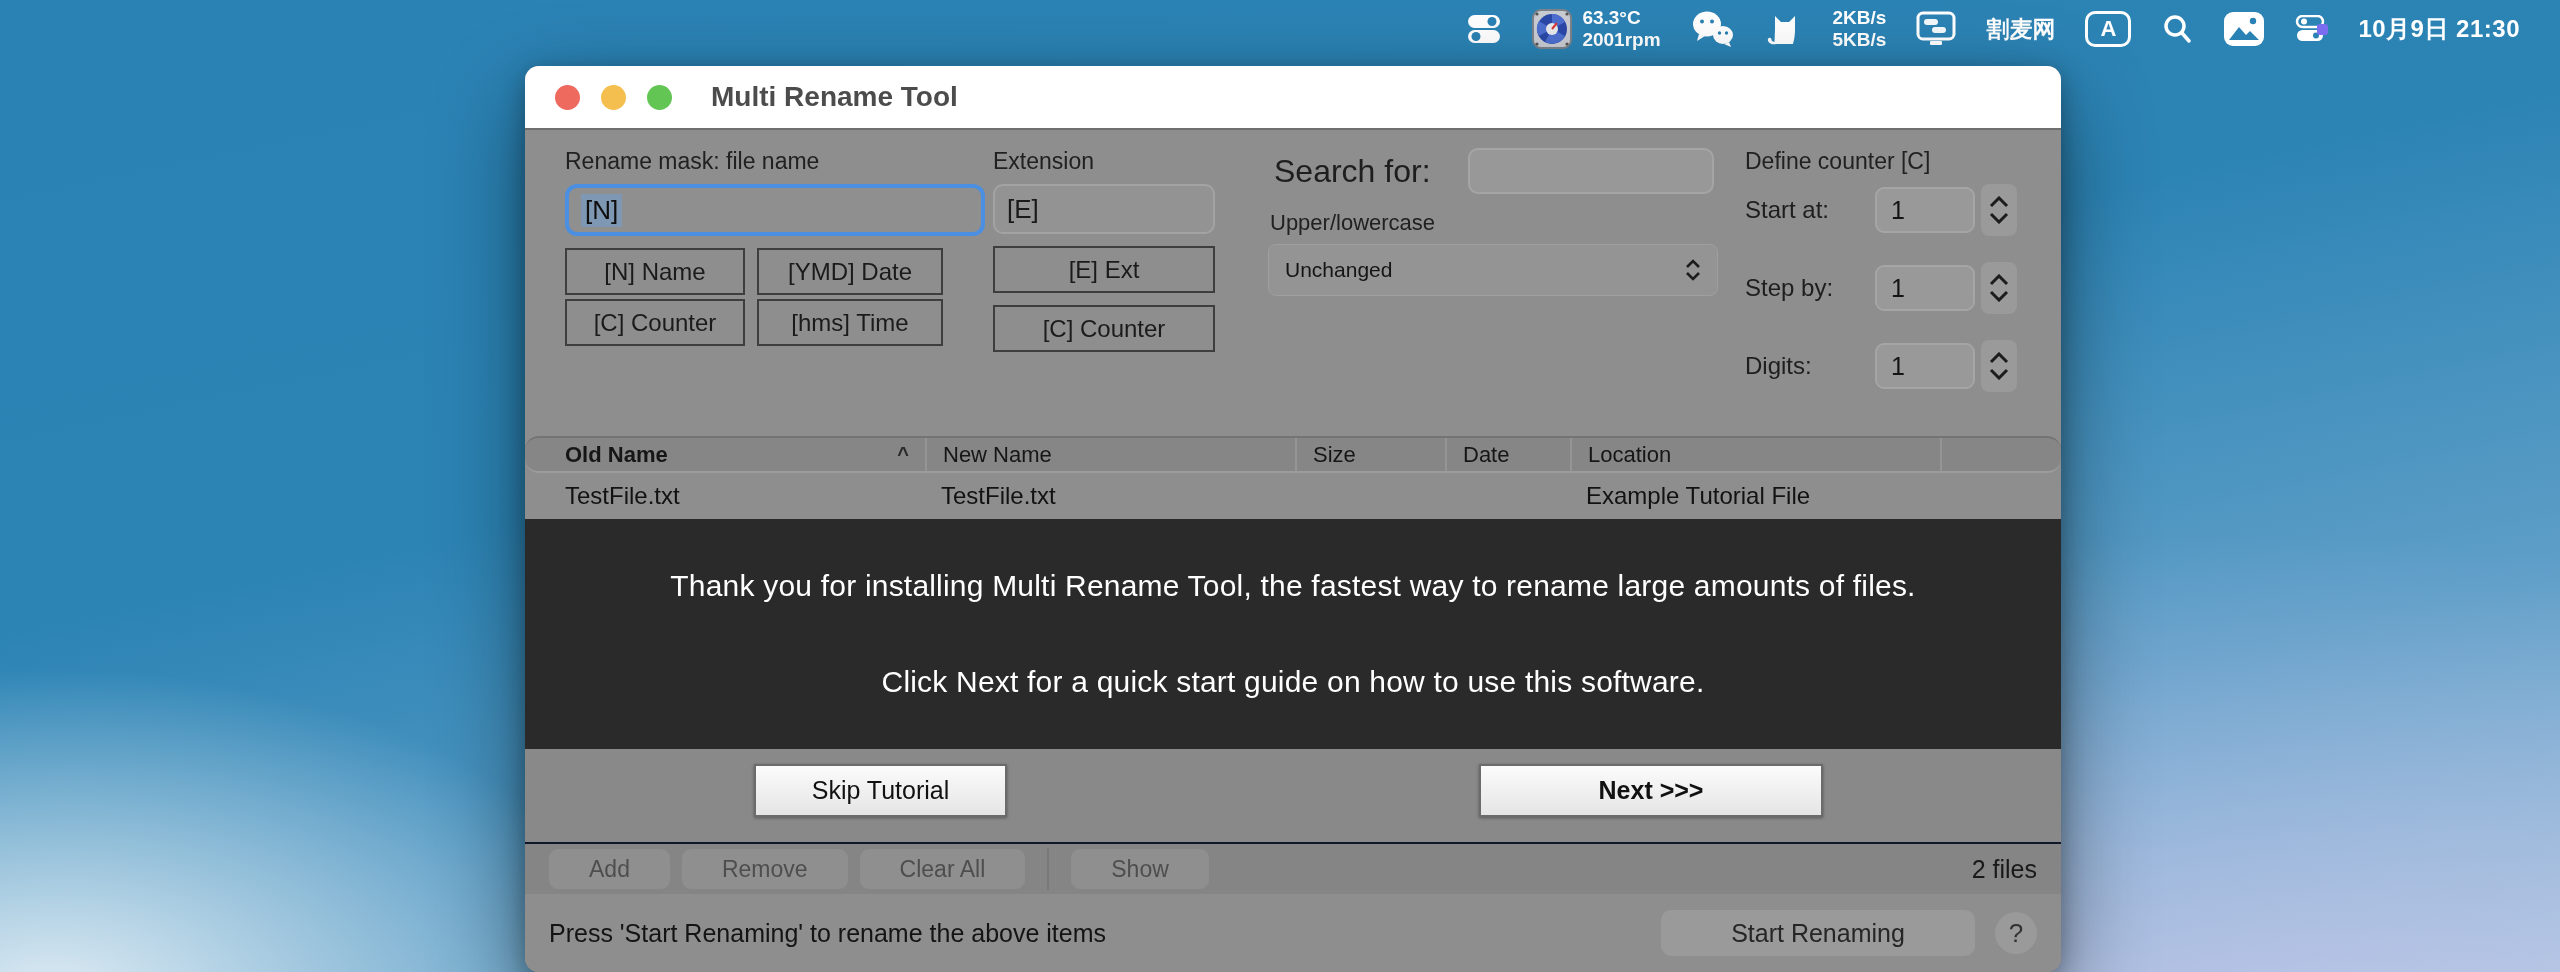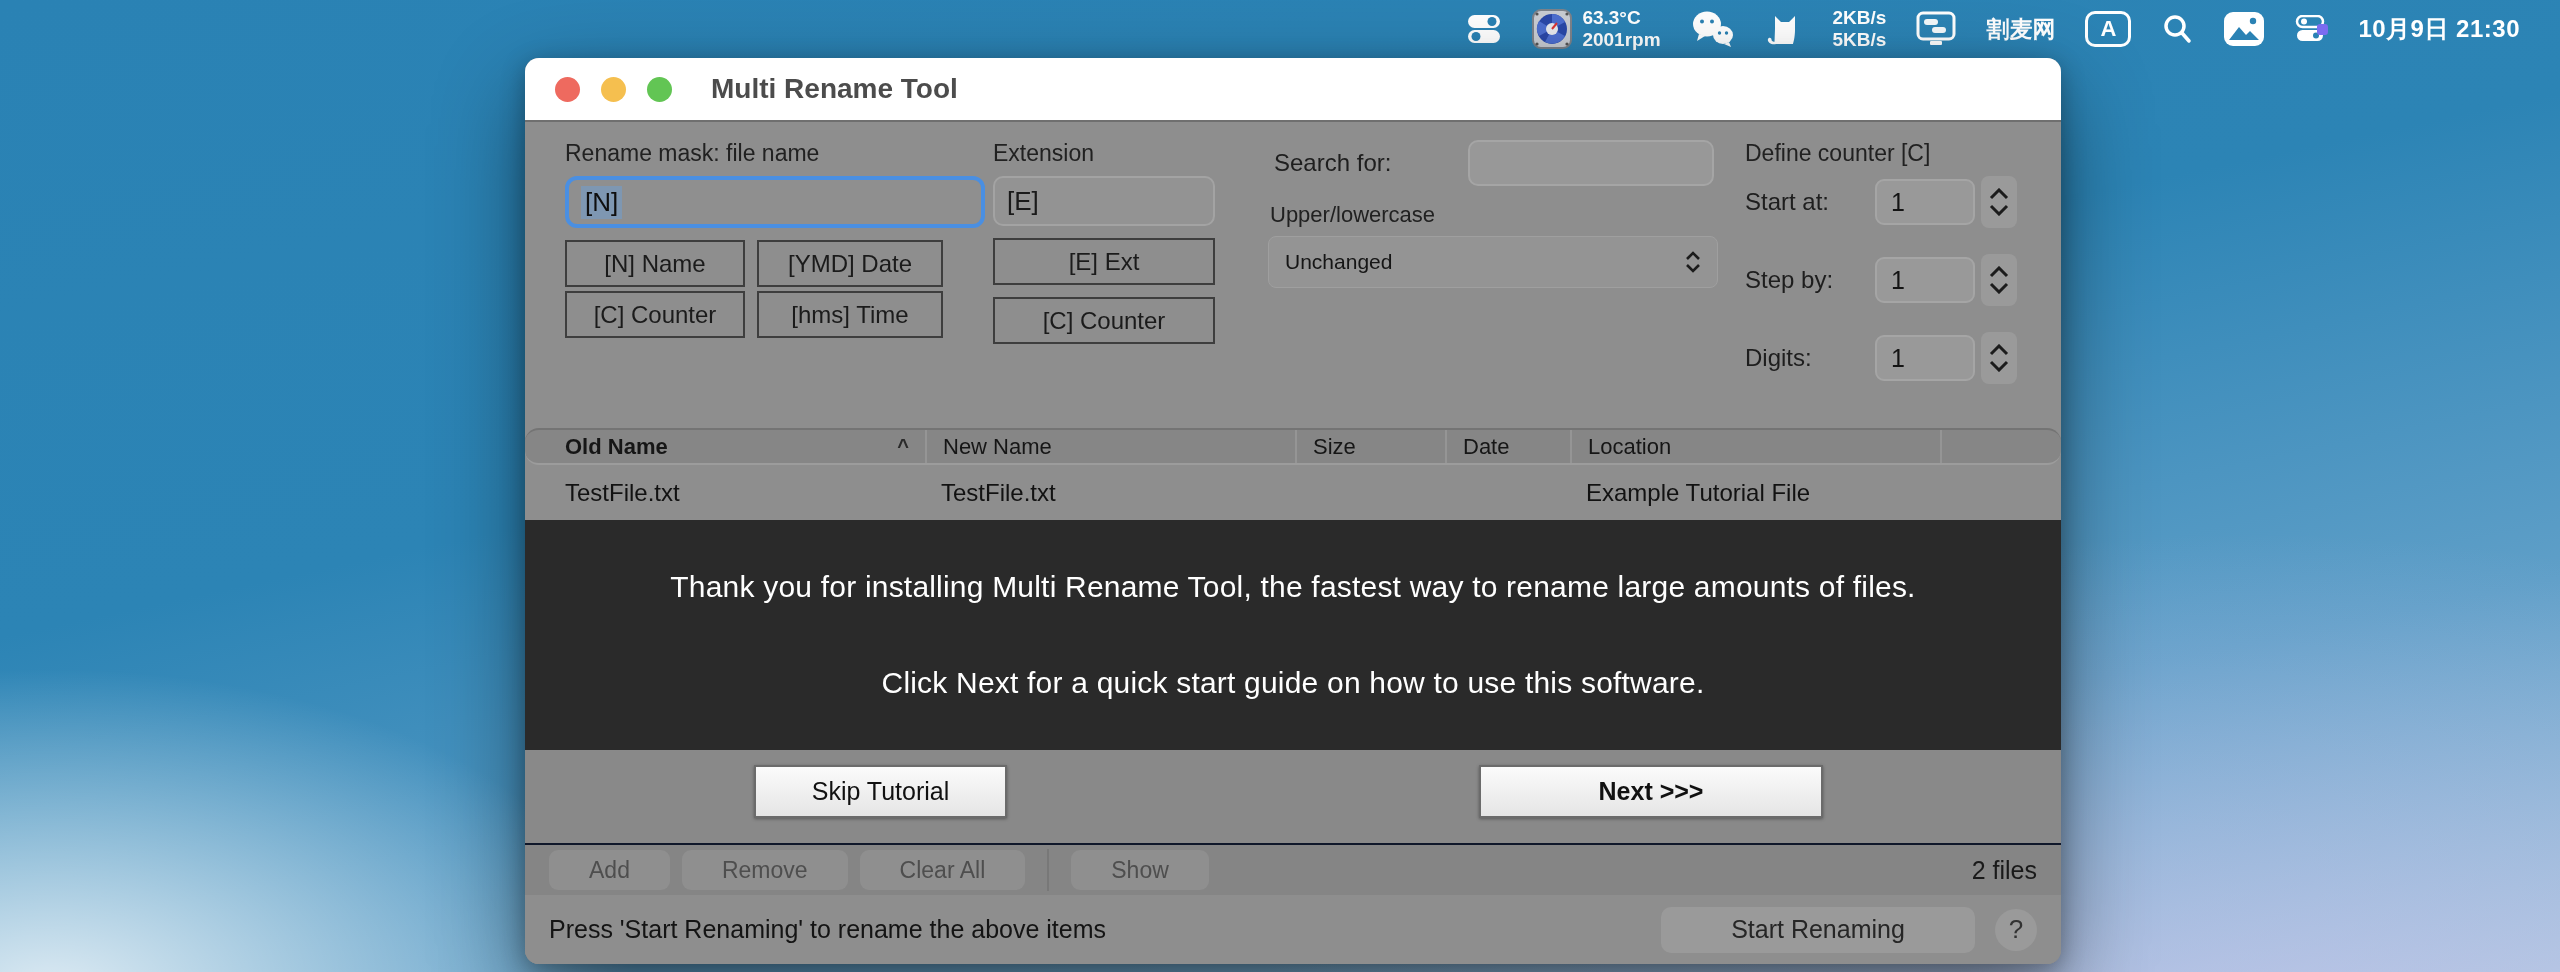--- a/index.html
+++ b/index.html
@@ -26,21 +26,21 @@
   .mb-abox {
     width:46px; height:36px; border:3px solid #fff; border-radius:10px;
     display:flex; align-items:center; justify-content:center;
     font-size:22px; font-weight:700;
   }
   .mb-dot { width:11px; height:11px; border-radius:3px; background:#7b6cf0; margin-left:-18px; }
   .datetime { font-size:24px; font-weight:700; letter-spacing:0.5px; }
 
   
   .window {
-    position:absolute; left:525px; top:58px; width:1536px; height:906px;
+    position:absolute; left:525px; top:66px; width:1536px; height:906px;
     border-radius:14px; overflow:hidden;
     box-shadow:0 34px 90px rgba(0,0,0,0.45), 0 6px 24px rgba(0,0,0,0.30);
     background:#8e8e8e;
   }
   .titlebar {
     height:64px; background:#ffffff; display:flex; align-items:center;
     padding-left:30px; border-bottom:2px solid #6f6f6f;
   }
   .tl { width:25px; height:25px; border-radius:50%; margin-right:21px; }
   .tl.red    { background:#ee6a5f; }
@@ -69,21 +69,21 @@
     display:flex; align-items:center; justify-content:center;
     font-size:24px; color:#1b1b1b;
   }
   .input-e {
     height:50px; border:2px solid #a3a3a3; border-radius:10px; background:#939393;
     display:flex; align-items:center; padding:0 12px; font-size:26px; color:#1a1a1a;
   }
   .col-ext .flat-btn { margin-top:12px; width:222px; }
 
   .sr-row { display:flex; align-items:center; margin-bottom:10px; }
-  .sr-label { font-size:24px; color:#1e1e1e; width:200px; padding-left:6px; }
+  .sr-label { font-size:32px; color:#1e1e1e; width:200px; padding-left:6px; }
   .sr-input {
     width:246px; height:46px; border:2px solid #a5a5a5; border-radius:10px; background:#989898;
   }
   .case-label { font-size:22px; color:#212121; margin:16px 0 8px 2px; }
   .case-select {
     width:450px; height:52px; border-radius:8px; background:#949494; border:1px solid #9f9f9f;
     display:flex; align-items:center; padding:0 16px; font-size:21px; color:#151515;
   }
   .case-select .chev { margin-left:auto; display:flex; flex-direction:column; gap:2px; }
 
@@ -105,21 +105,21 @@
     align-items:center;
   }
   .thead {
     height:37px; background:#868686;
     border-top:2px solid #747474; border-bottom:2px solid #9c9c9c;
     font-size:22px; color:#161616;border-radius:14px;
   }
   .thead > div { height:100%; display:flex; align-items:center; padding-left:16px; border-left:2px solid #959595; }
   .thead > div:first-child { padding-left:40px; border-left:none; font-weight:700; }
   .sort-ind { margin-left:auto; margin-right:16px; font-size:20px; color:#2a2a2a; }
-  .trow { height:55px; font-size:24px; color:#121212; background:#8e8e8e; }
+  .trow { height:46px; font-size:24px; color:#121212; background:#8e8e8e; }
   .trow > div { padding-left:16px; }
   .trow > div:first-child { padding-left:40px; }
 
   
   .band {
     height:230px; background:#2a2a2a; color:#fff;
     display:flex; flex-direction:column; align-items:center; justify-content:center; gap:62px;
   }
   .band div { font-size:30px; letter-spacing:0.2px; }
 

